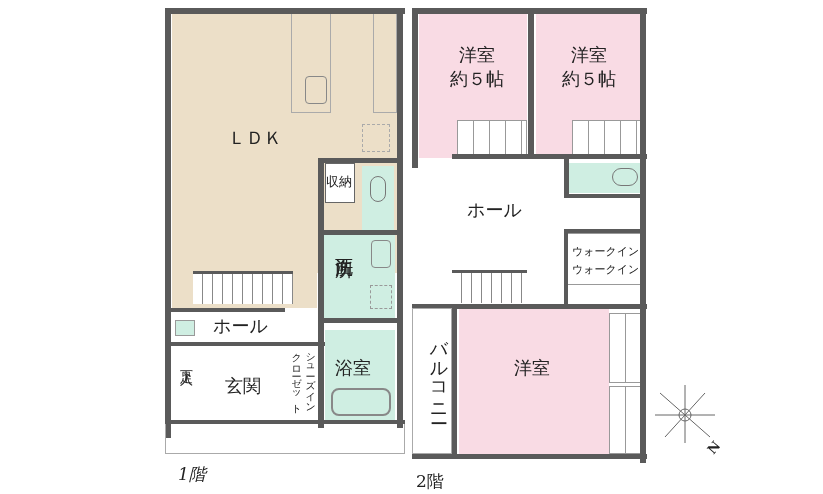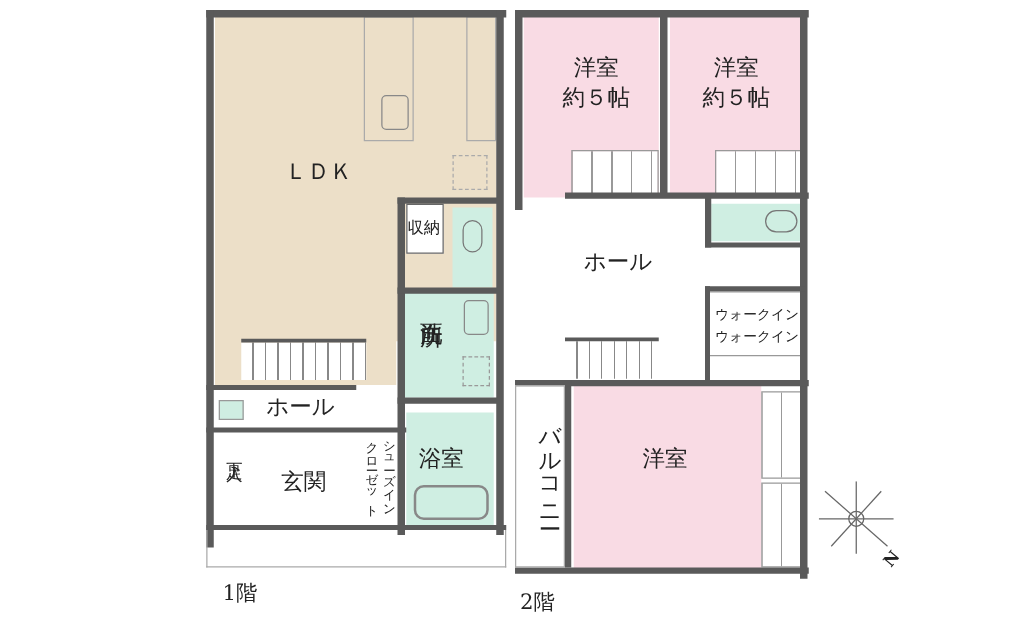--- a/index.html
+++ b/index.html
@@ -66,21 +66,21 @@
   <div class="wall" style="left:153px;top:150px;width:6px;height:270px;"></div>
   <div class="wall" style="left:153px;top:150px;width:80px;height:5px;"></div>
   <div class="wall" style="left:153px;top:222px;width:80px;height:5px;"></div>
   <div class="wall" style="left:153px;top:310px;width:80px;height:5px;"></div>
   <div class="wall" style="left:0;top:300px;width:120px;height:4px;"></div>
   <div class="wall" style="left:0;top:334px;width:160px;height:4px;"></div>
   <div class="wall" style="left:0;top:412px;width:240px;height:4px;"></div>
   <div class="abs" style="left:0;top:416px;width:240px;height:30px;border:1px solid #aaa;border-top:none;"></div>
 </div>
 
-<div class="floor-label" style="left:178px;top:463px;">1階</div>
+<div class="floor-label" style="left:178px;top:463px;font-style:italic;">1階</div>
 
 <div class="abs" style="left:412px;top:8px;width:235px;height:420px;">
 
   <div class="abs pink" style="left:7px;top:5px;width:108px;height:145px;"></div>
   <div class="abs pink" style="left:124px;top:5px;width:108px;height:145px;"></div>
   <div class="room-label" style="left:25px;top:35px;width:80px;">
     <div>洋室</div>
     <div>約５帖</div>
   </div>
   <div class="room-label" style="left:137px;top:35px;width:80px;">

